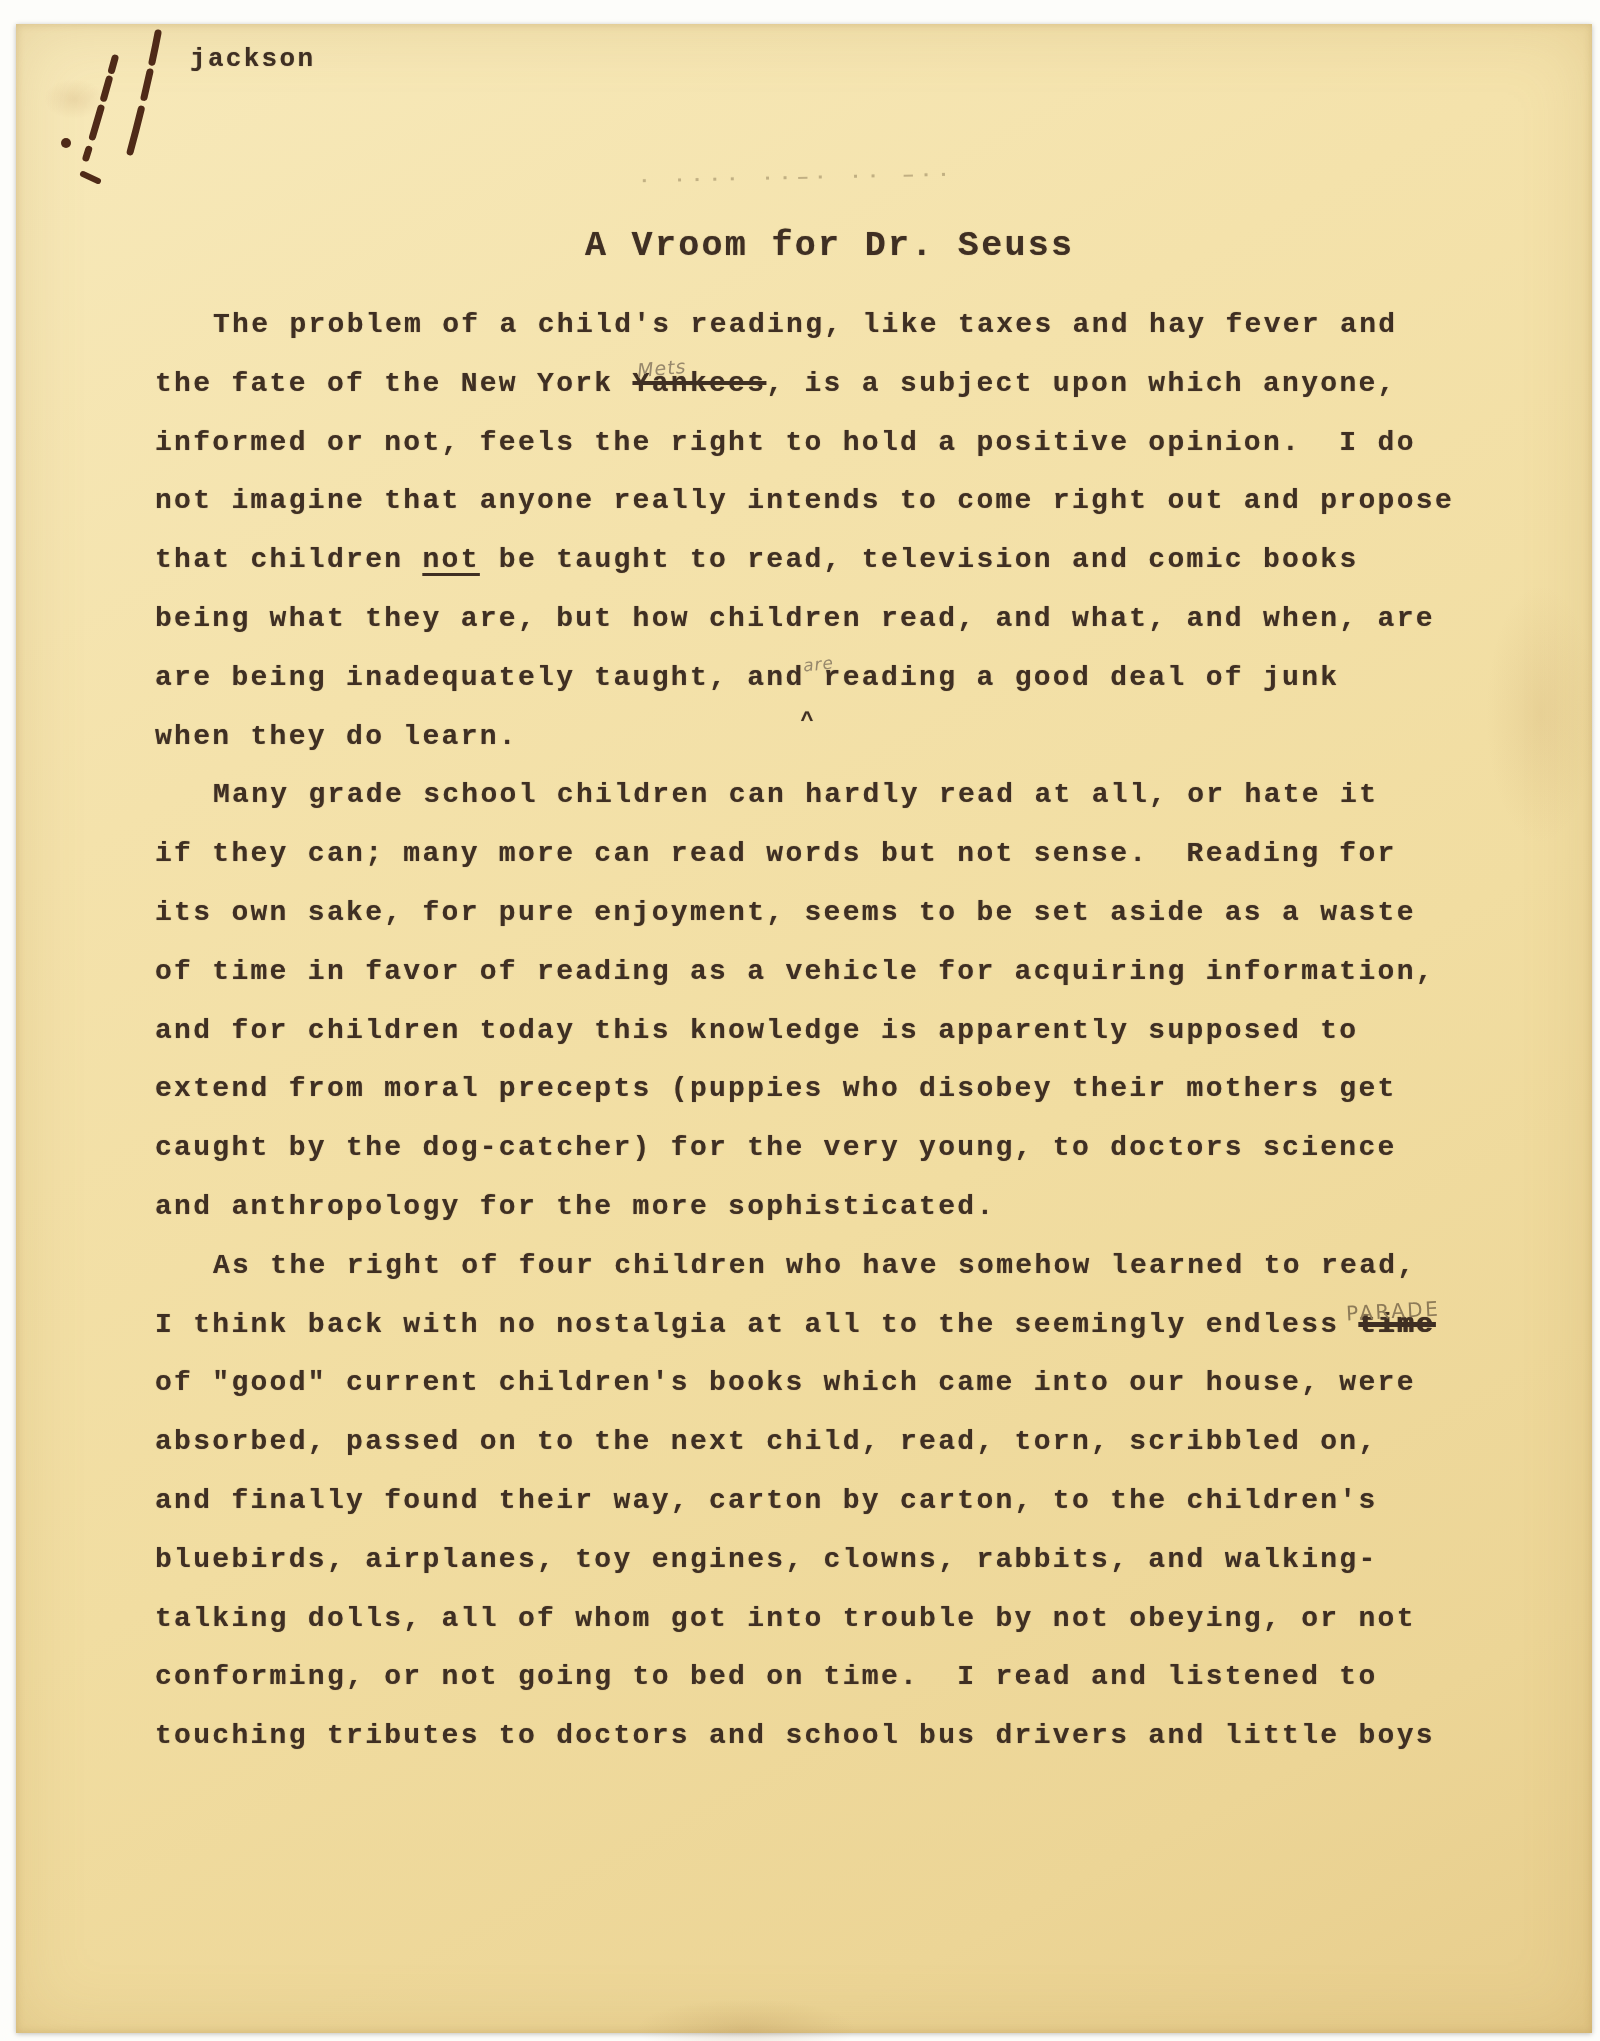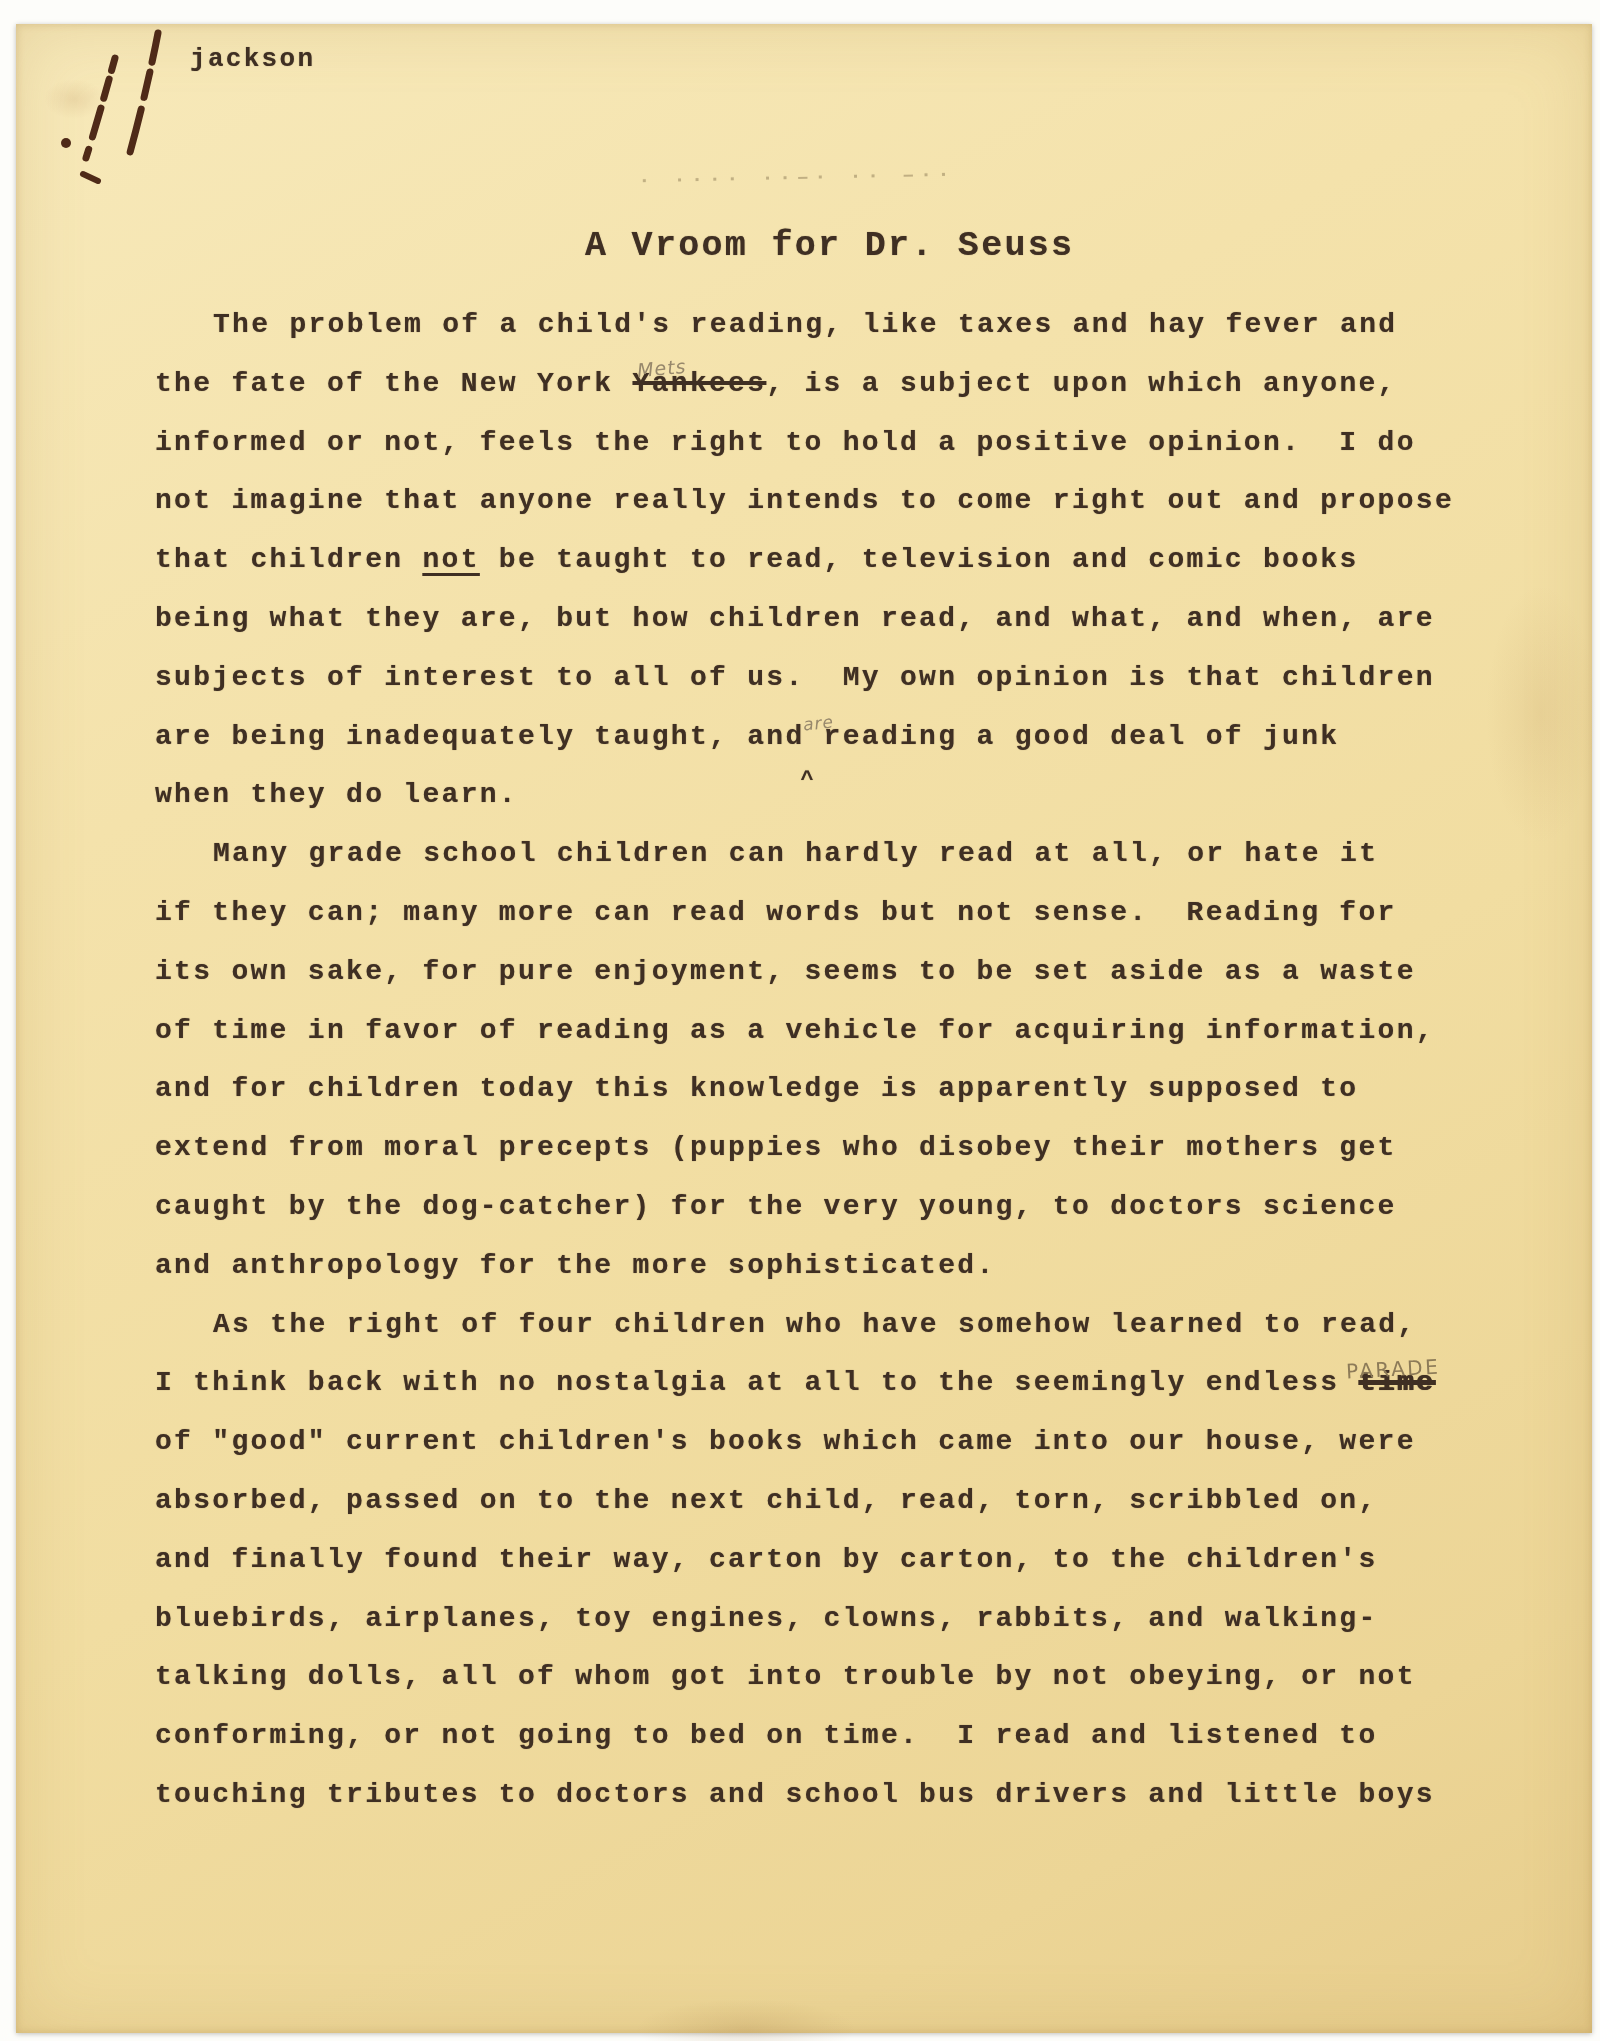--- a/index.html
+++ b/index.html
@@ -82,21 +82,20 @@
 
 <div id="title" class="typed">A Vroom for Dr. Seuss</div>
 
 <div id="typed-body" class="typed">
     <div class="tline ind"><span>The problem of a child's reading, like taxes and hay fever and</span></div>
     <div class="tline"><span>the fate of the New York </span><span class="hand hand-mets"><span class="hw">Mets</span></span><span class="strike">Yankees</span><span>, is a subject upon which anyone,</span></div>
     <div class="tline"><span>informed or not, feels the right to hold a positive opinion.  I do</span></div>
     <div class="tline"><span>not imagine that anyone really intends to come right out and propose</span></div>
     <div class="tline"><span>that children </span><span class="u">not</span><span> be taught to read, television and comic books</span></div>
     <div class="tline"><span>being what they are, but how children read, and what, and when, are</span></div>
-    <div class="tline"><span>subjects of interest to all of us.  My own opinion is that children</span></div>
     <div class="tline"><span>are being inadequately taught, and</span><span class="hand hand-are"><span class="hw">are</span><span class="caret">^</span></span><span> reading a good deal of junk</span></div>
     <div class="tline"><span>when they do learn.</span></div>
     <div class="tline ind"><span>Many grade school children can hardly read at all, or hate it</span></div>
     <div class="tline"><span>if they can; many more can read words but not sense.  Reading for</span></div>
     <div class="tline"><span>its own sake, for pure enjoyment, seems to be set aside as a waste</span></div>
     <div class="tline"><span>of time in favor of reading as a vehicle for acquiring information,</span></div>
     <div class="tline"><span>and for children today this knowledge is apparently supposed to</span></div>
     <div class="tline"><span>extend from moral precepts (puppies who disobey their mothers get</span></div>
     <div class="tline"><span>caught by the dog-catcher) for the very young, to doctors science</span></div>
     <div class="tline"><span>and anthropology for the more sophisticated.</span></div>

